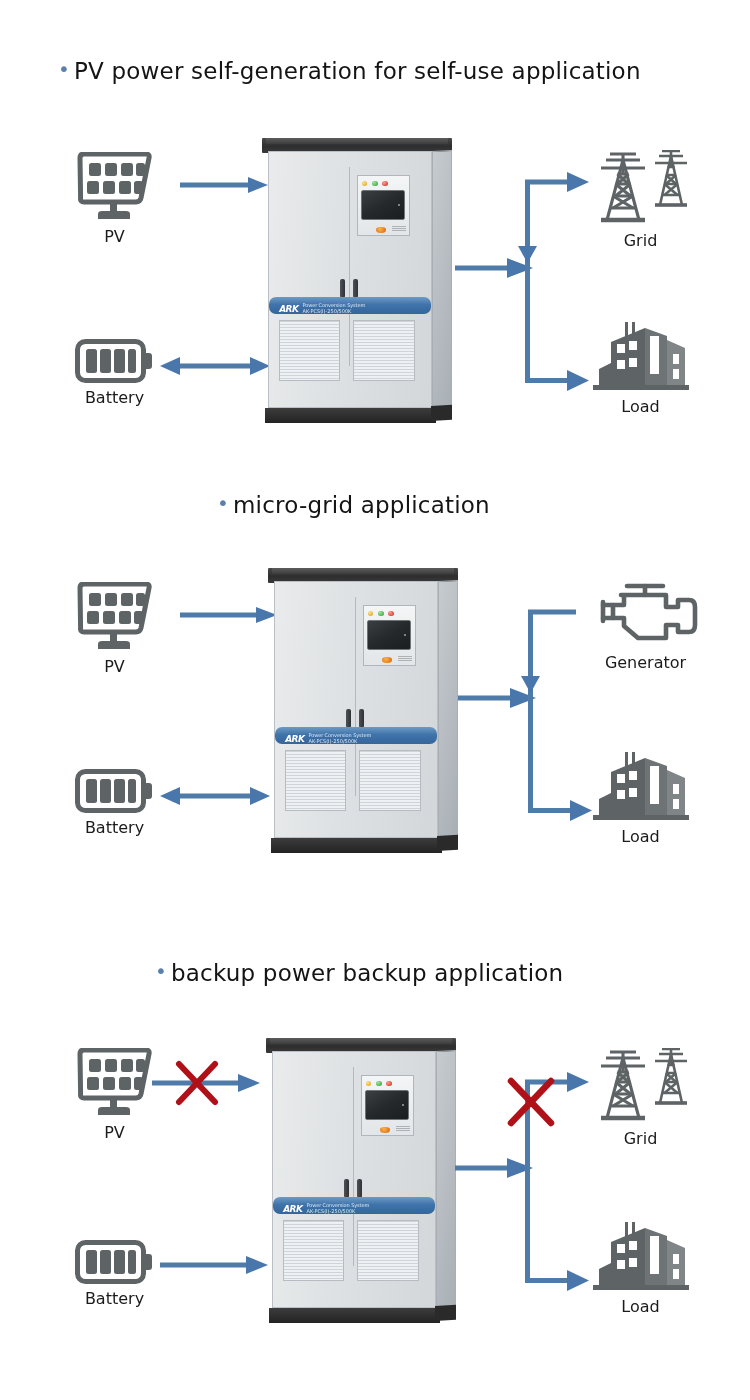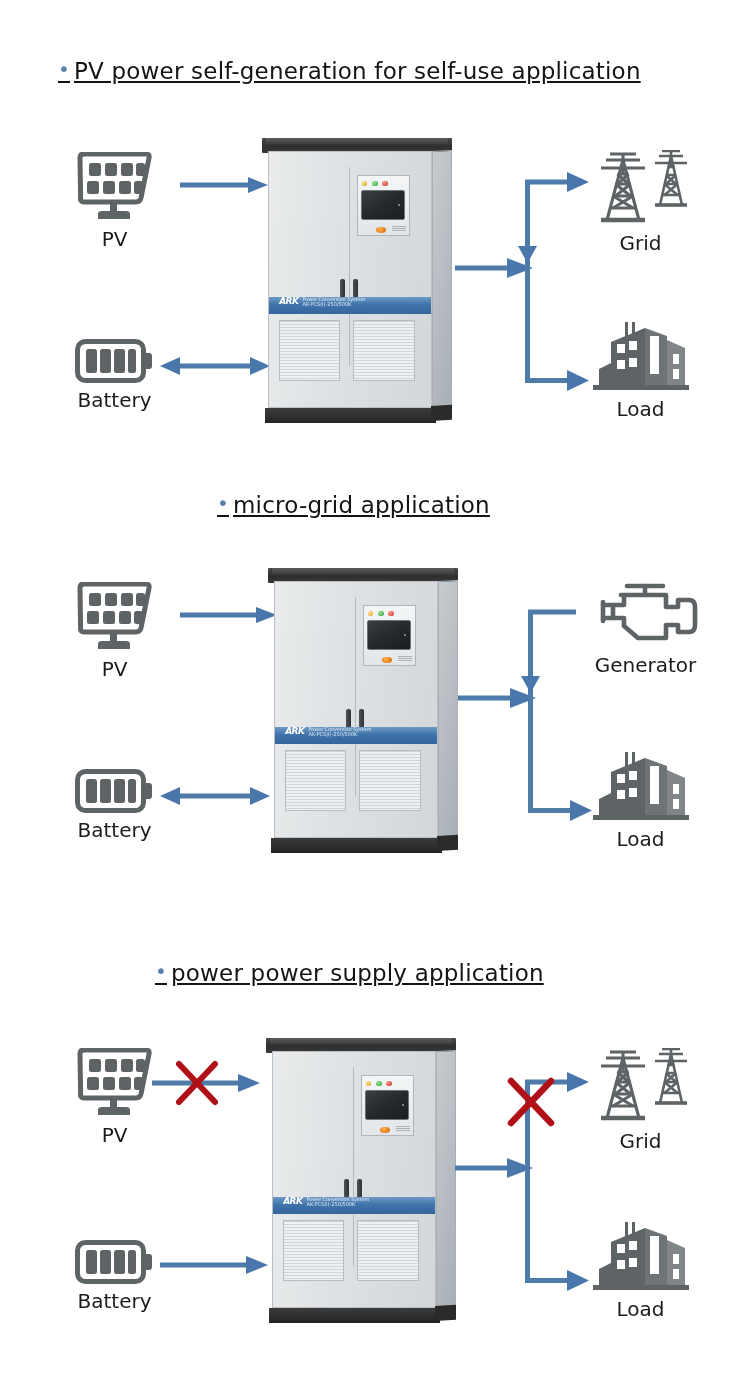--- a/index.html
+++ b/index.html
@@ -13,32 +13,31 @@
     position:relative;
   }
   .section { position:relative; width:750px; }
   .sec-title {
     font-size:23px;
     font-weight:400;
     color:#141414;
     letter-spacing:0.2px;
     white-space:nowrap;
     position:absolute;
-    text-decoration:underline;
   }
   .bullet {
     color:#5a81ad;
     font-size:20px;
     margin-right:4px;
     position:relative;
     top:-3px;
   }
   .node { position:absolute; text-align:center; }
   .node-label {
-    font-size:20px;
+    font-size:16px;
     color:#1b1b1b;
     margin-top:3px;
     white-space:nowrap;
     font-family:"DejaVu Sans", sans-serif;
   }
   .icon-wrap { display:flex; justify-content:center; align-items:flex-end; }
 
   
   .cabinet { position:absolute; }
   .cab-inner { position:relative; width:100%; height:100%; }
@@ -69,22 +68,23 @@
     background:#b3b9be;
   }
   .handle {
     position:absolute; width:2.6%; height:7.5%;
     background:linear-gradient(90deg,#4c5257,#2d3236);
     border-radius:2px;
   }
   .cab-band {
     position:absolute; left:0; width:100%; height:6.6%;
     background:linear-gradient(180deg,#6e9ac4 0%,#3f74ab 45%,#35659b 100%);
-    display:flex; align-items:flex-start;
+    display:flex; align-items:flex-end;
     overflow:hidden;
+    border-radius:7px;
   }
   .band-logo {
     color:#ffffff; font-weight:700; font-style:italic;
     margin-left:6%;
     letter-spacing:-0.5px;
     line-height:1;
   }
   .band-text {
     color:#eaf2fa; margin-left:4px; line-height:1.05;
     white-space:nowrap; opacity:.93;
@@ -436,21 +436,21 @@
         </g>
       </svg>
     </div>
     <div class="node-label">Load</div>
   </div>
 </div>
 
 <div class="section">
 
   <div class="sec-title" style="left:155px; top:960px;">
-    <span class="bullet">•</span><span>power power supply application</span>
+    <span class="bullet">•</span><span>backup power backup application</span>
   </div>
 
   <div class="node" style="left:62px; top:1048px; width:105px;">
     <div class="icon-wrap">
       <svg width="86" height="72" viewBox="0 0 86 72">
         <g fill="#5e6366">
           <path d="M8 6 Q8 2 12 2 L74 2 Q78 2 77 6 L69 46 Q68 50 64 50 L12 50 Q8 50 8.6 46 Z" fill="none" stroke="#5e6366" stroke-width="5"></path>
           <rect x="17" y="11" width="12" height="13" rx="2.5"></rect>
           <rect x="33" y="11" width="12" height="13" rx="2.5"></rect>
           <rect x="49" y="11" width="12" height="13" rx="2.5"></rect>

